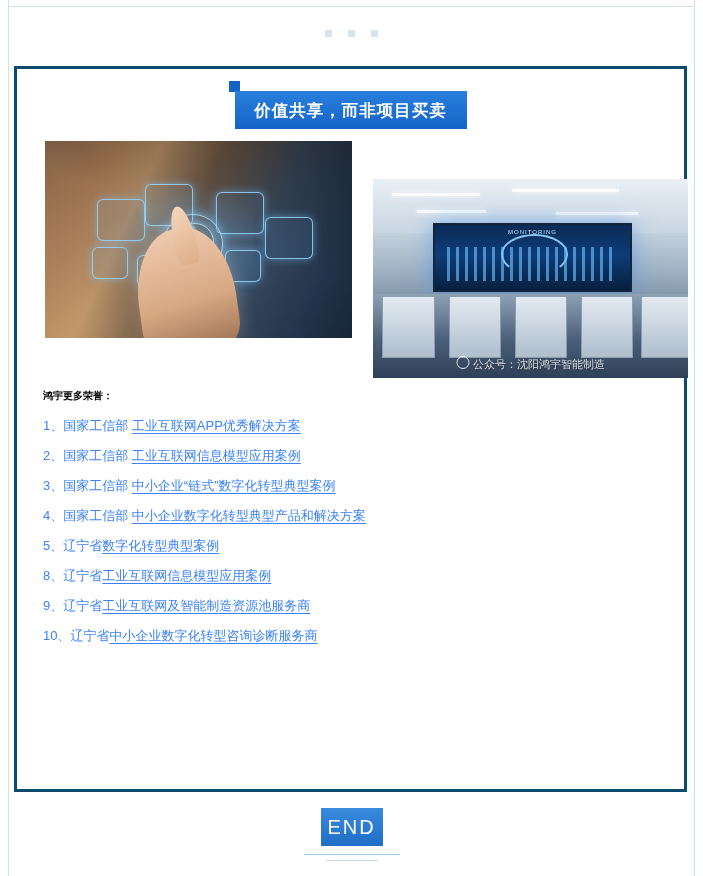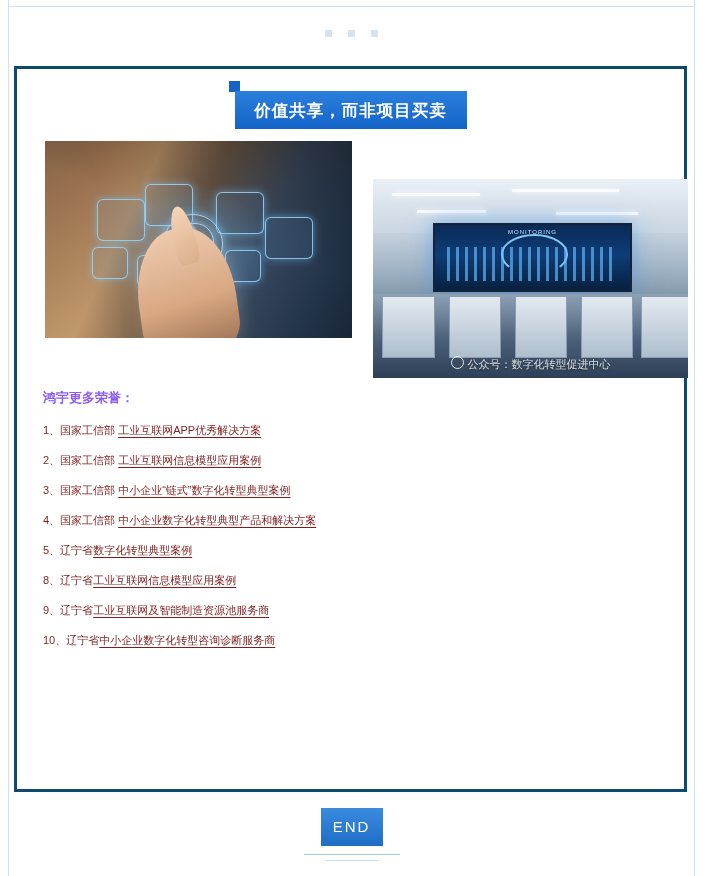--- a/index.html
+++ b/index.html
@@ -296,36 +296,36 @@
     width: 11px;
     height: 11px;
     border-radius: 50%;
     border: 1.5px solid rgba(255,255,255,0.85);
     margin-right: 4px;
     vertical-align: -1px;
   }
 
   .honors-title {
     margin: 6px 0 0 26px;
-    font-size: 13px;
+    font-size: 10px;
     font-weight: bold;
-    color: #8b5cf6;
+    color: #000000;
     font-family: "Liberation Sans", sans-serif;
   }
   .honors {
     margin: 8px 0 0 0;
     padding: 0;
     list-style: none;
   }
   .honors li {
     margin: 0 0 0 26px;
     padding: 0;
-    font-size: 11px;
+    font-size: 13px;
     line-height: 30px;
-    color: #7f1d1d;
+    color: #3b82f6;
     font-family: "Liberation Sans", sans-serif;
   }
   .u {
     text-decoration: underline;
     text-underline-offset: 3px;
   }
 
   .end-wrap {
     position: absolute;
     left: 0;
@@ -336,21 +336,21 @@
   .end-badge {
     position: absolute;
     left: 50%;
     top: 0;
     transform: translateX(-50%);
     width: 62px;
     height: 38px;
     background: #2f7fd4;
     background: linear-gradient(180deg, #3a8ade 0%, #1f6ec6 100%);
     color: #ffffff;
-    font-size: 15px;
+    font-size: 20px;
     letter-spacing: 2px;
     line-height: 38px;
     text-align: center;
     font-family: "Liberation Sans", sans-serif;
   }
   .end-line {
     position: absolute;
     left: 50%;
     top: 46px;
     transform: translateX(-50%) skewX(-30deg);
@@ -426,21 +426,21 @@
             <div class="bars"></div>
           </div>
           <div class="desk"></div>
           <div class="rack" style="left:3%;"></div>
           <div class="rack" style="left:24%;"></div>
           <div class="rack" style="left:45%;"></div>
           <div class="rack" style="left:66%;"></div>
           <div class="rack" style="left:85%;"></div>
         </div>
         <div class="watermark">
-          <span class="wm-logo"></span><span>公众号：数字化转型促进中心</span>
+          <span class="wm-logo"></span><span>公众号：沈阳鸿宇智能制造</span>
         </div>
       </div>
 
     </div>
 
     <div class="honors-title">鸿宇更多荣誉：</div>
 
     <ul class="honors">
       <li>1、国家工信部 <span class="u">工业互联网APP优秀解决方案</span></li>
       <li>2、国家工信部 <span class="u">工业互联网信息模型应用案例</span></li>

